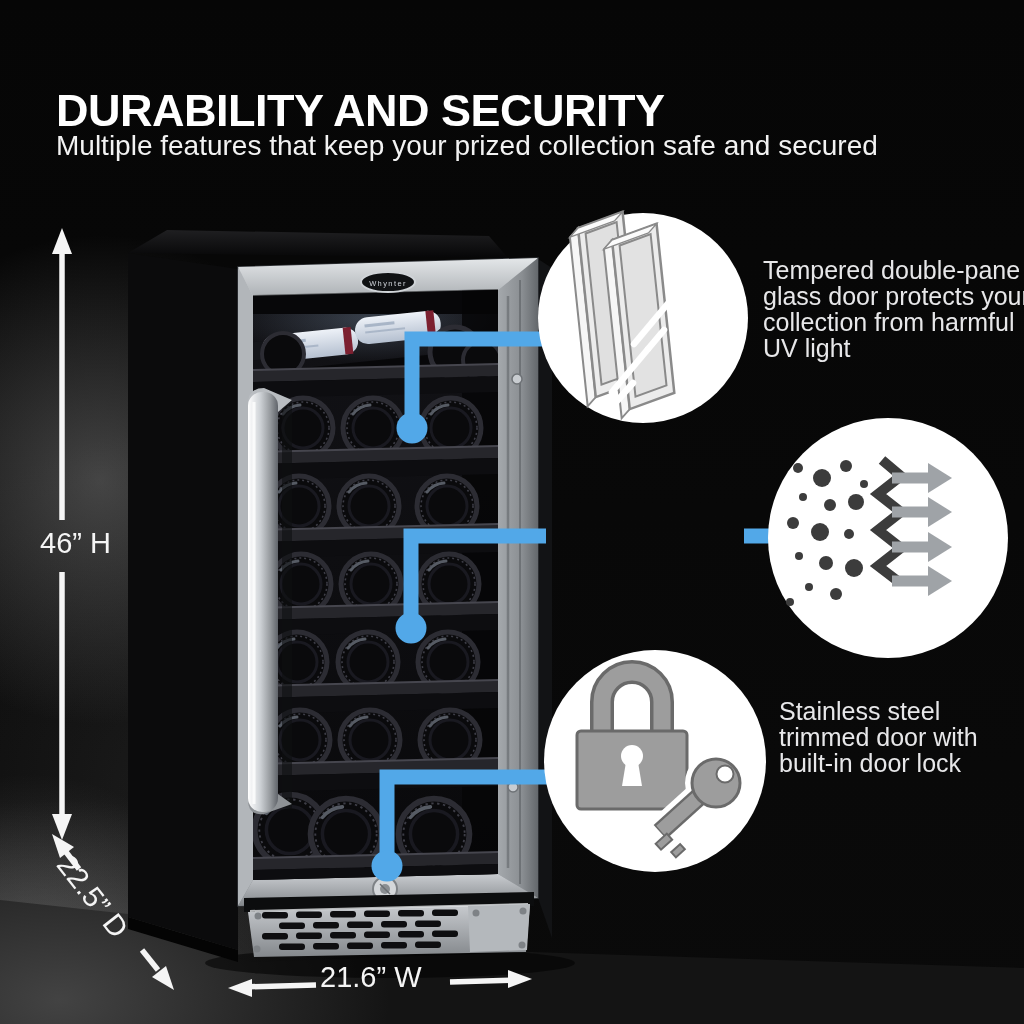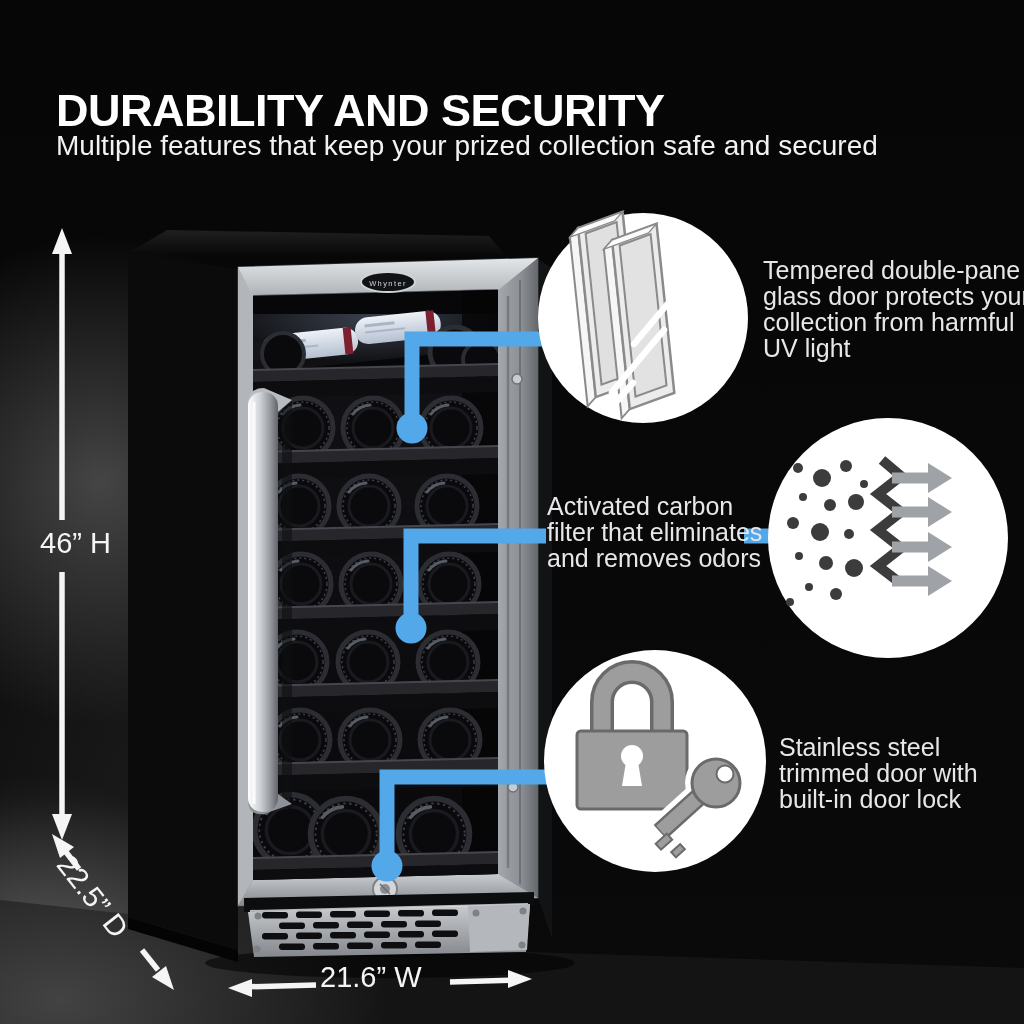--- a/index.html
+++ b/index.html
@@ -9,21 +9,21 @@
       radial-gradient(circle 340px at 100px 480px, rgba(150,150,150,.42), rgba(150,150,150,0) 72%),
       radial-gradient(circle 300px at 30px 990px, rgba(150,150,150,.40), rgba(150,150,150,0) 72%),
       radial-gradient(circle 520px at 190px 790px, rgba(95,95,95,.22), rgba(95,95,95,0) 70%),
       linear-gradient(#060606,#0a0a0a); padding-left: 12px;}
   .stage svg{position:absolute;left:0;top:0;}
   .page-title{position:absolute;left:56px;top:55px;color:#ffffff;font-size:45px;font-weight:700;letter-spacing:-.5px;white-space:nowrap;}
   .page-subtitle{position:absolute;left:56px;top:102px;color:#f2f2f2;font-size:28px;font-weight:400;white-space:nowrap;}
   .feature-text{position:absolute;color:#e7e7e9;font-size:25px;line-height:26px;white-space:pre-line;}
   .f1{left:763px;top:257px;}
   .f2{left:547px;top:493px;}
-  .f3{left:779px;top:734px;}
+  .f3{left:779px;top:698px;}
   .dim{position:absolute;color:#f5f5f5;font-size:29px;white-space:nowrap;}
   .dim-h{left:40px;top:527px;}
   .dim-w{left:320px;top:961px;}
   .dim-d{left:76px;top:849px;transform:rotate(52deg);transform-origin:0 0;}
 </style>
 </head>
 <body>
 
 <div class="stage">
 
@@ -351,23 +351,20 @@
           </g>
         </g>
       </g>
     </g>
   </svg>
 
   <div class="feature-text f1">Tempered double-pane
 glass door protects your
 collection from harmful
 UV light</div>
-  <div class="feature-text f2">Activated carbon
-filter that eliminates
-and removes odors</div>
   <div class="feature-text f3">Stainless steel
 trimmed door with
 built-in door lock</div>
 
   <div class="dim dim-h">46” H</div>
   <div class="dim dim-d">22.5” D</div>
   <div class="dim dim-w">21.6” W</div>
 
 </div>
 

